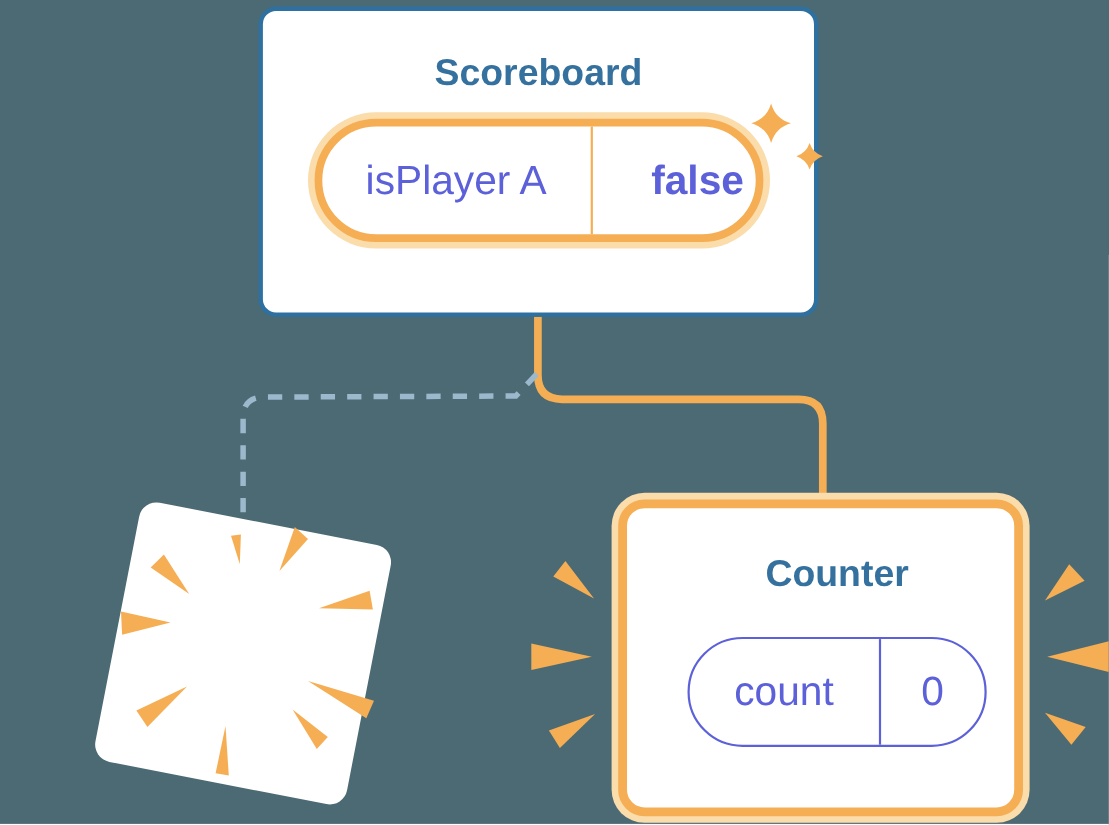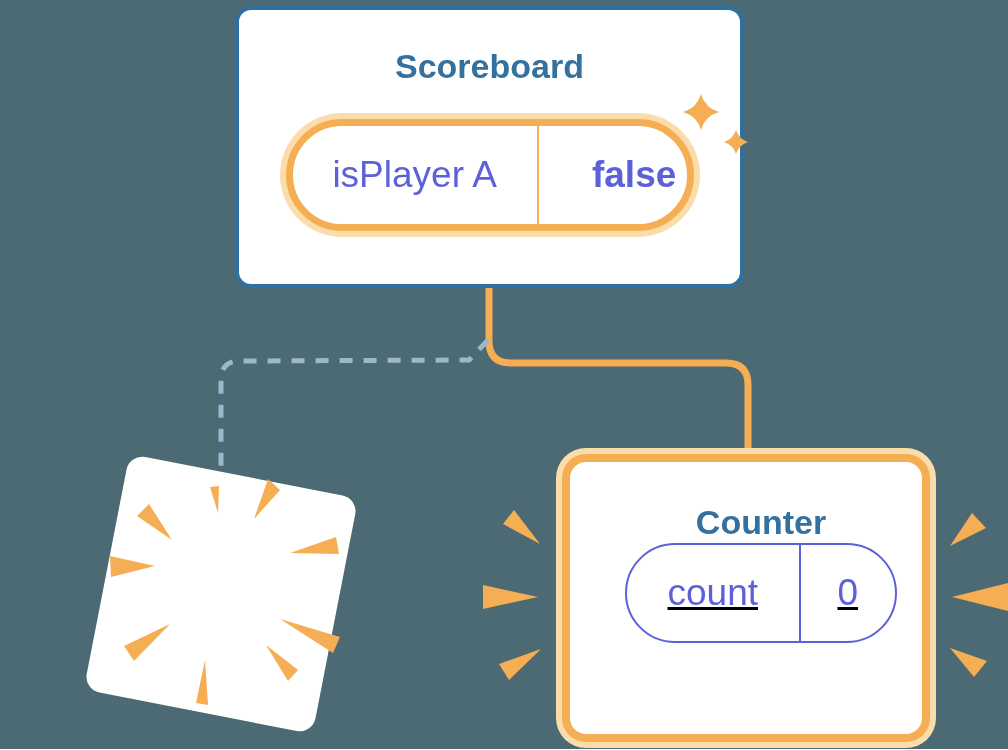--- a/index.html
+++ b/index.html
@@ -62,37 +62,37 @@
   .scoreboard-card .card-title { margin-top: 36px; }
   .counter-card   .card-title { margin-top: 40px; }
 
   .state-pill {
     display: flex;
     box-sizing: border-box;
     background: var(--card-white);
   }
 
   .pill-orange {
-    margin-top: 32px;
+    margin-top: 21px;
     width: 408px; height: 112px;
     border: 7px solid var(--orange);
     border-radius: 60px;
     box-shadow: 0 0 0 6px var(--orange-light);
     gap: 43px;
   }
   .pill-orange .pill-key {
     width: 62%;
     border-right: 2px solid var(--orange);
   }
 
   .pill-purple {
+    margin-top: 36px;
     width: 272px; height: 100px;
     border: 2px solid var(--purple);
     border-radius: 52px;
-    text-decoration: underline;
   }
   .pill-purple .pill-key {
     width: 64%;
     border-right: 2px solid var(--purple);
   }
 
   .pill-key, .pill-value {
     display: flex;
     align-items: center;
     justify-content: center;

